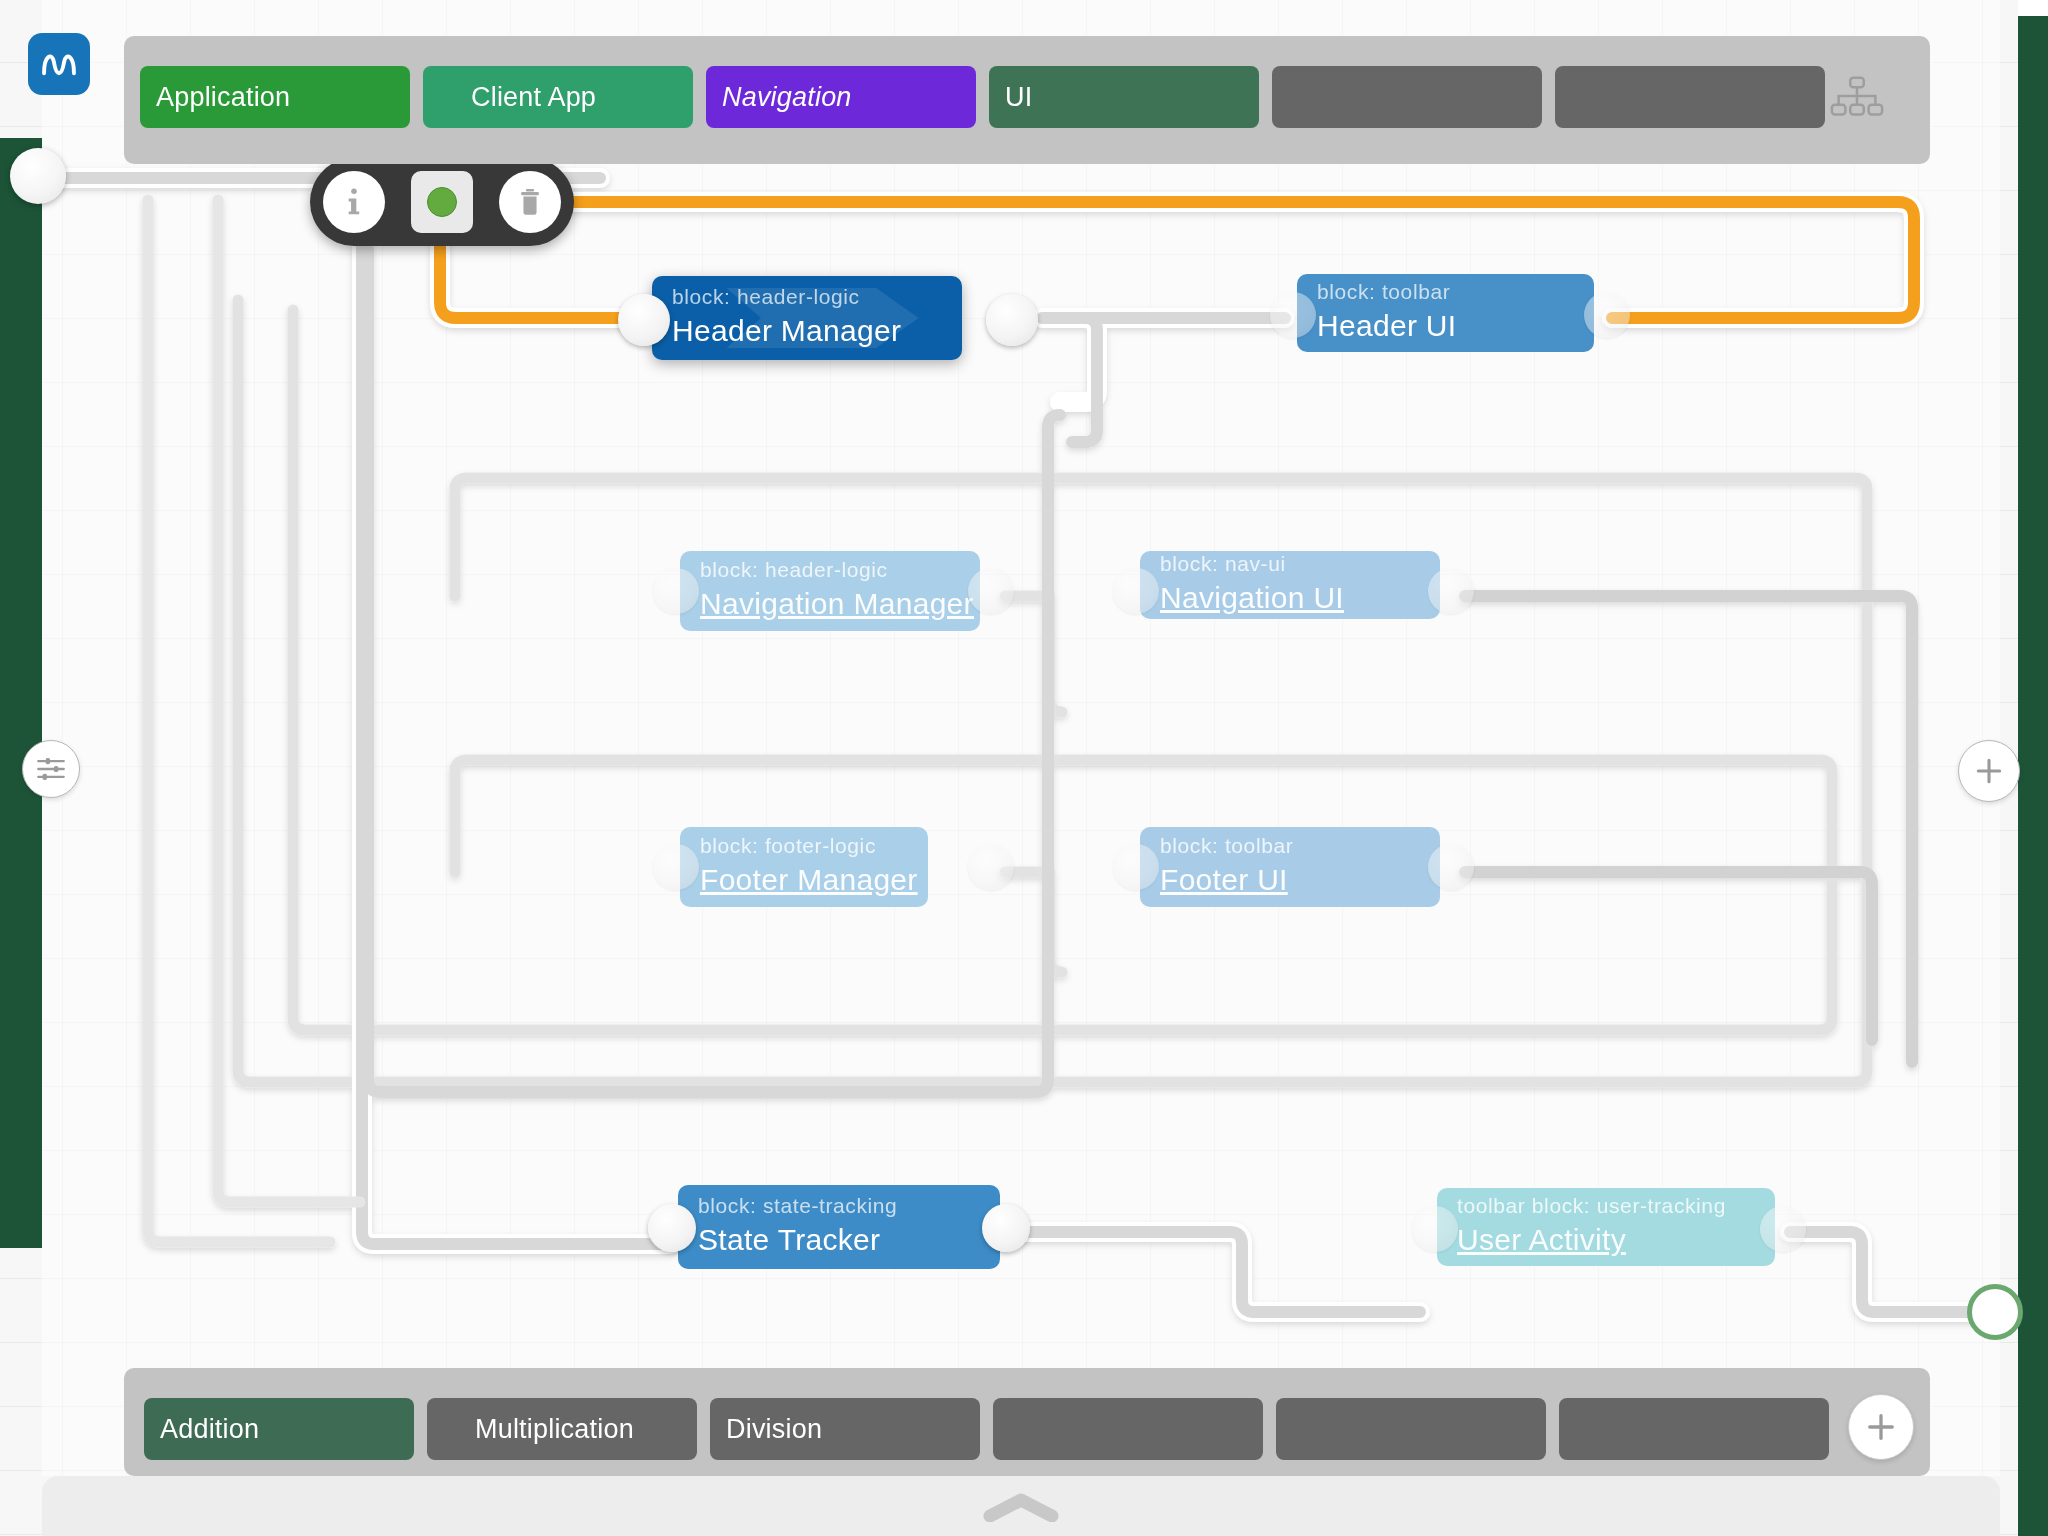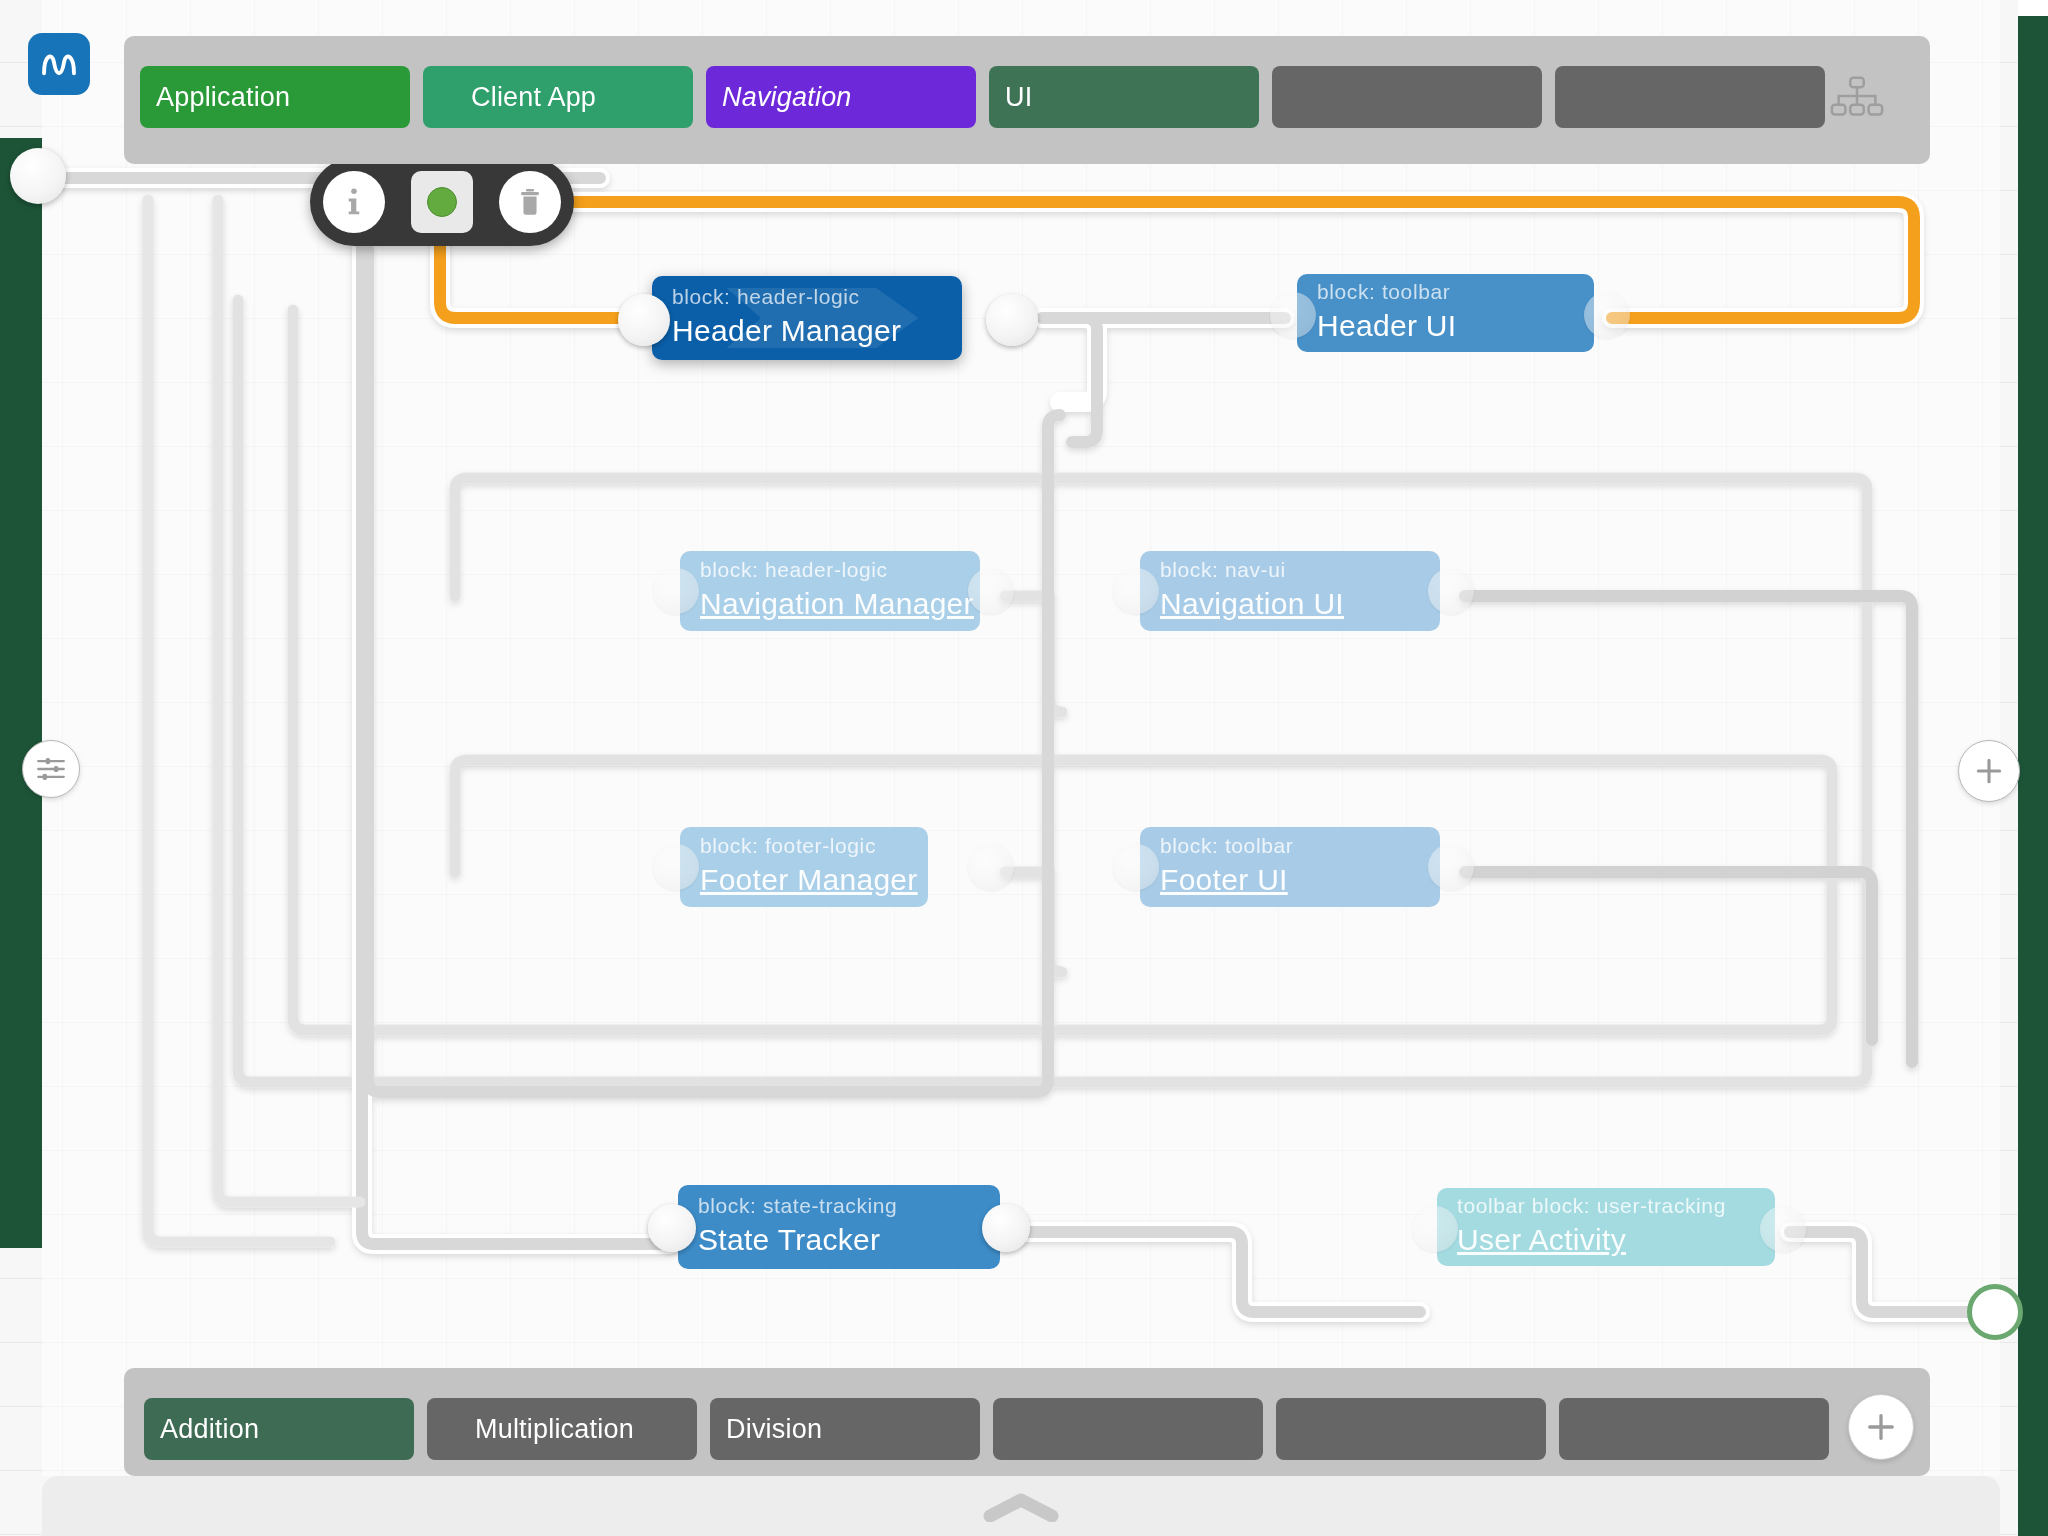--- a/index.html
+++ b/index.html
@@ -323,21 +323,21 @@
   <div class="port dim" style="left:1270px; top:292px; width:46px; height:46px;"></div>
   <div class="port dim" style="left:1584px; top:292px; width:46px; height:46px;"></div>
 
   <div class="node dim" style="left:680px; top:551px; width:300px; height:80px; background:#aacfe8;">
     <div class="sub">block: header-logic</div>
     <div class="ttl">Navigation Manager</div>
   </div>
   <div class="port dim" style="left:653px; top:568px; width:46px; height:46px;"></div>
   <div class="port dim" style="left:968px; top:568px; width:46px; height:46px;"></div>
 
-  <div class="node dim" style="left:1140px; top:551px; width:300px; height:80px; background:#a8cce7;">
+  <div class="node dim" style="left:1140px; top:551px; width:300px; height:68px; background:#a8cce7;">
     <div class="sub">block: nav-ui</div>
     <div class="ttl">Navigation UI</div>
   </div>
   <div class="port dim" style="left:1113px; top:568px; width:46px; height:46px;"></div>
   <div class="port dim" style="left:1428px; top:568px; width:46px; height:46px;"></div>
 
   <div class="node dim" style="left:680px; top:827px; width:248px; height:80px; background:#aacfe8;">
     <div class="sub">block: footer-logic</div>
     <div class="ttl">Footer Manager</div>
   </div>

